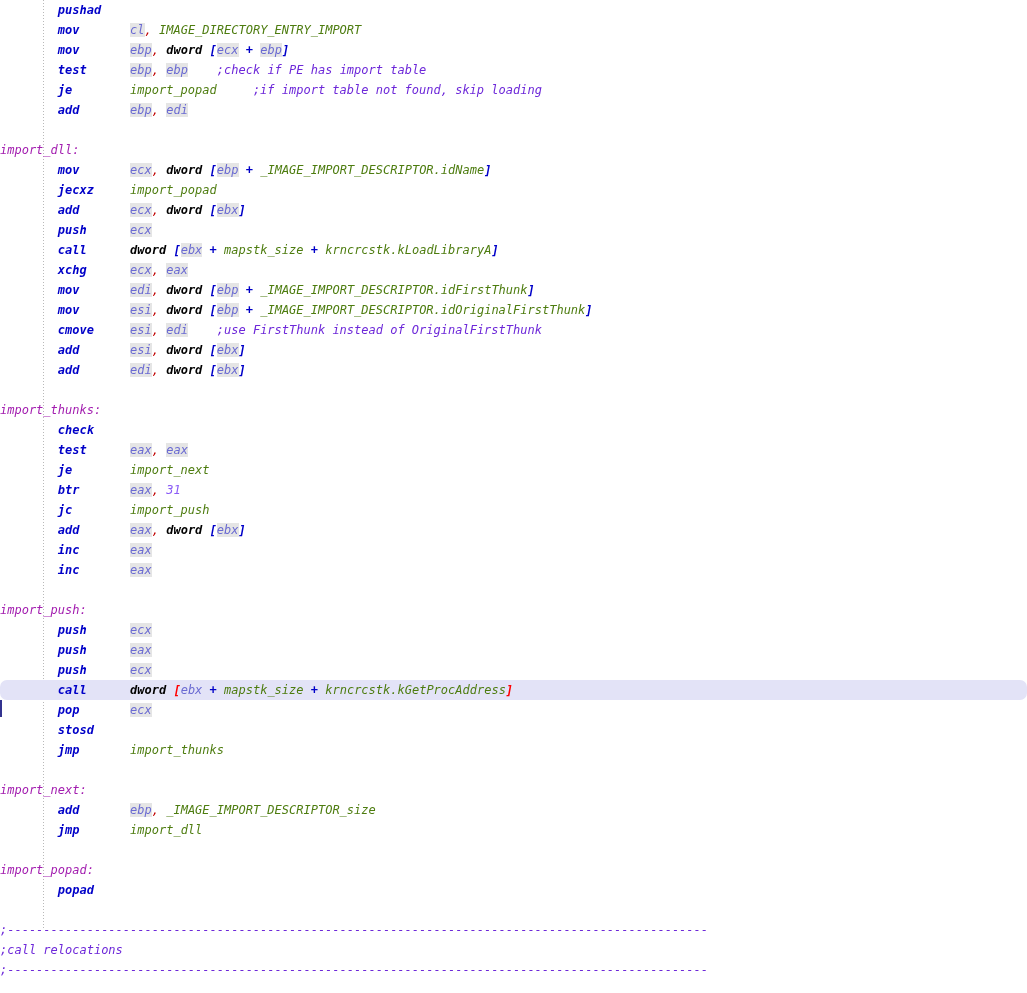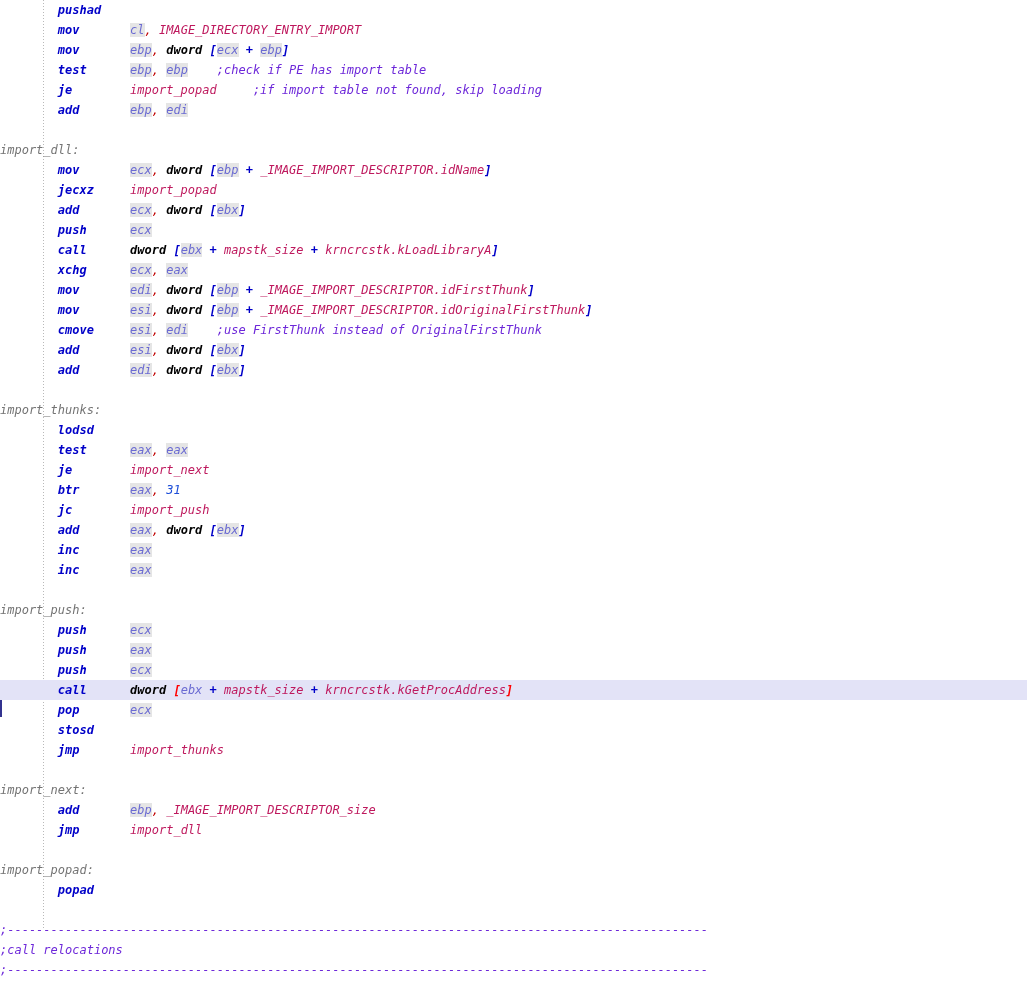--- a/index.html
+++ b/index.html
@@ -40,35 +40,36 @@
     position: relative;
     height: 20px;
     line-height: 20px;
     font-size: 12px;
     white-space: pre;
     color: #000000;
     font-style: italic;
   }
   .line.current {
     background: #e3e3f7;
+    border-radius: 7px;
   }
   .ln-inner {
     position: relative;
     display: block;
     white-space: pre;
   }
   
   .mn   { color: #0000c8; font-weight: bold; }      
   .reg  { color: #6a6ad2; background: #e5e5e5; }    
   .regp { color: #6a6ad2; }                         
   .kw   { color: #000000; font-weight: bold; }      
-  .num  { color: #1d4ed8; }                         
+  .num  { color: #8b5cf6; }                         
   .cmt  { color: #6d28d9; }                         
-  .lbl  { color: #737373; }                         
-  .id   { color: #be185d; }                         
+  .lbl  { color: #a21caf; }                         
+  .id   { color: #4d7c0f; }                         
   .pun  { color: #c00000; }                         
   .brk  { color: #ff0000; font-weight: bold; }      
   .brkn { color: #0000c8; font-weight: bold; }      
   .op   { color: #0000c8; font-weight: bold; }      
   .caret {
     display: inline-block;
     width: 0;
     border-left: 2px solid #33338f;
     height: 17px;
     vertical-align: -3px;
@@ -95,21 +96,21 @@
       <div class="line"><span class="ln-inner"><span>        </span><span class="mn">push</span><span>      </span><span class="reg">ecx</span></span></div>
       <div class="line"><span class="ln-inner"><span>        </span><span class="mn">call</span><span>      </span><span class="kw">dword</span><span> </span><span class="brkn">[</span><span class="reg">ebx</span><span> </span><span class="op">+</span><span> </span><span class="id">mapstk_size</span><span> </span><span class="op">+</span><span> </span><span class="id">krncrcstk.kLoadLibraryA</span><span class="brkn">]</span></span></div>
       <div class="line"><span class="ln-inner"><span>        </span><span class="mn">xchg</span><span>      </span><span class="reg">ecx</span><span class="pun">,</span><span> </span><span class="reg">eax</span></span></div>
       <div class="line"><span class="ln-inner"><span>        </span><span class="mn">mov</span><span>       </span><span class="reg">edi</span><span class="pun">,</span><span> </span><span class="kw">dword</span><span> </span><span class="brkn">[</span><span class="reg">ebp</span><span> </span><span class="op">+</span><span> </span><span class="id">_IMAGE_IMPORT_DESCRIPTOR.idFirstThunk</span><span class="brkn">]</span></span></div>
       <div class="line"><span class="ln-inner"><span>        </span><span class="mn">mov</span><span>       </span><span class="reg">esi</span><span class="pun">,</span><span> </span><span class="kw">dword</span><span> </span><span class="brkn">[</span><span class="reg">ebp</span><span> </span><span class="op">+</span><span> </span><span class="id">_IMAGE_IMPORT_DESCRIPTOR.idOriginalFirstThunk</span><span class="brkn">]</span></span></div>
       <div class="line"><span class="ln-inner"><span>        </span><span class="mn">cmove</span><span>     </span><span class="reg">esi</span><span class="pun">,</span><span> </span><span class="reg">edi</span><span>    </span><span class="cmt">;use FirstThunk instead of OriginalFirstThunk</span></span></div>
       <div class="line"><span class="ln-inner"><span>        </span><span class="mn">add</span><span>       </span><span class="reg">esi</span><span class="pun">,</span><span> </span><span class="kw">dword</span><span> </span><span class="brkn">[</span><span class="reg">ebx</span><span class="brkn">]</span></span></div>
       <div class="line"><span class="ln-inner"><span>        </span><span class="mn">add</span><span>       </span><span class="reg">edi</span><span class="pun">,</span><span> </span><span class="kw">dword</span><span> </span><span class="brkn">[</span><span class="reg">ebx</span><span class="brkn">]</span></span></div>
       <div class="line"><span class="ln-inner">&nbsp;</span></div>
       <div class="line"><span class="ln-inner"><span class="lbl">import_thunks:</span></span></div>
-      <div class="line"><span class="ln-inner"><span>        </span><span class="mn">lodsd</span></span></div>
+      <div class="line"><span class="ln-inner"><span>        </span><span class="mn">check</span></span></div>
       <div class="line"><span class="ln-inner"><span>        </span><span class="mn">test</span><span>      </span><span class="reg">eax</span><span class="pun">,</span><span> </span><span class="reg">eax</span></span></div>
       <div class="line"><span class="ln-inner"><span>        </span><span class="mn">je</span><span>        </span><span class="id">import_next</span></span></div>
       <div class="line"><span class="ln-inner"><span>        </span><span class="mn">btr</span><span>       </span><span class="reg">eax</span><span class="pun">,</span><span> </span><span class="num">31</span></span></div>
       <div class="line"><span class="ln-inner"><span>        </span><span class="mn">jc</span><span>        </span><span class="id">import_push</span></span></div>
       <div class="line"><span class="ln-inner"><span>        </span><span class="mn">add</span><span>       </span><span class="reg">eax</span><span class="pun">,</span><span> </span><span class="kw">dword</span><span> </span><span class="brkn">[</span><span class="reg">ebx</span><span class="brkn">]</span></span></div>
       <div class="line"><span class="ln-inner"><span>        </span><span class="mn">inc</span><span>       </span><span class="reg">eax</span></span></div>
       <div class="line"><span class="ln-inner"><span>        </span><span class="mn">inc</span><span>       </span><span class="reg">eax</span></span></div>
       <div class="line"><span class="ln-inner">&nbsp;</span></div>
       <div class="line"><span class="ln-inner"><span class="lbl">import_push:</span></span></div>
       <div class="line"><span class="ln-inner"><span>        </span><span class="mn">push</span><span>      </span><span class="reg">ecx</span></span></div>

